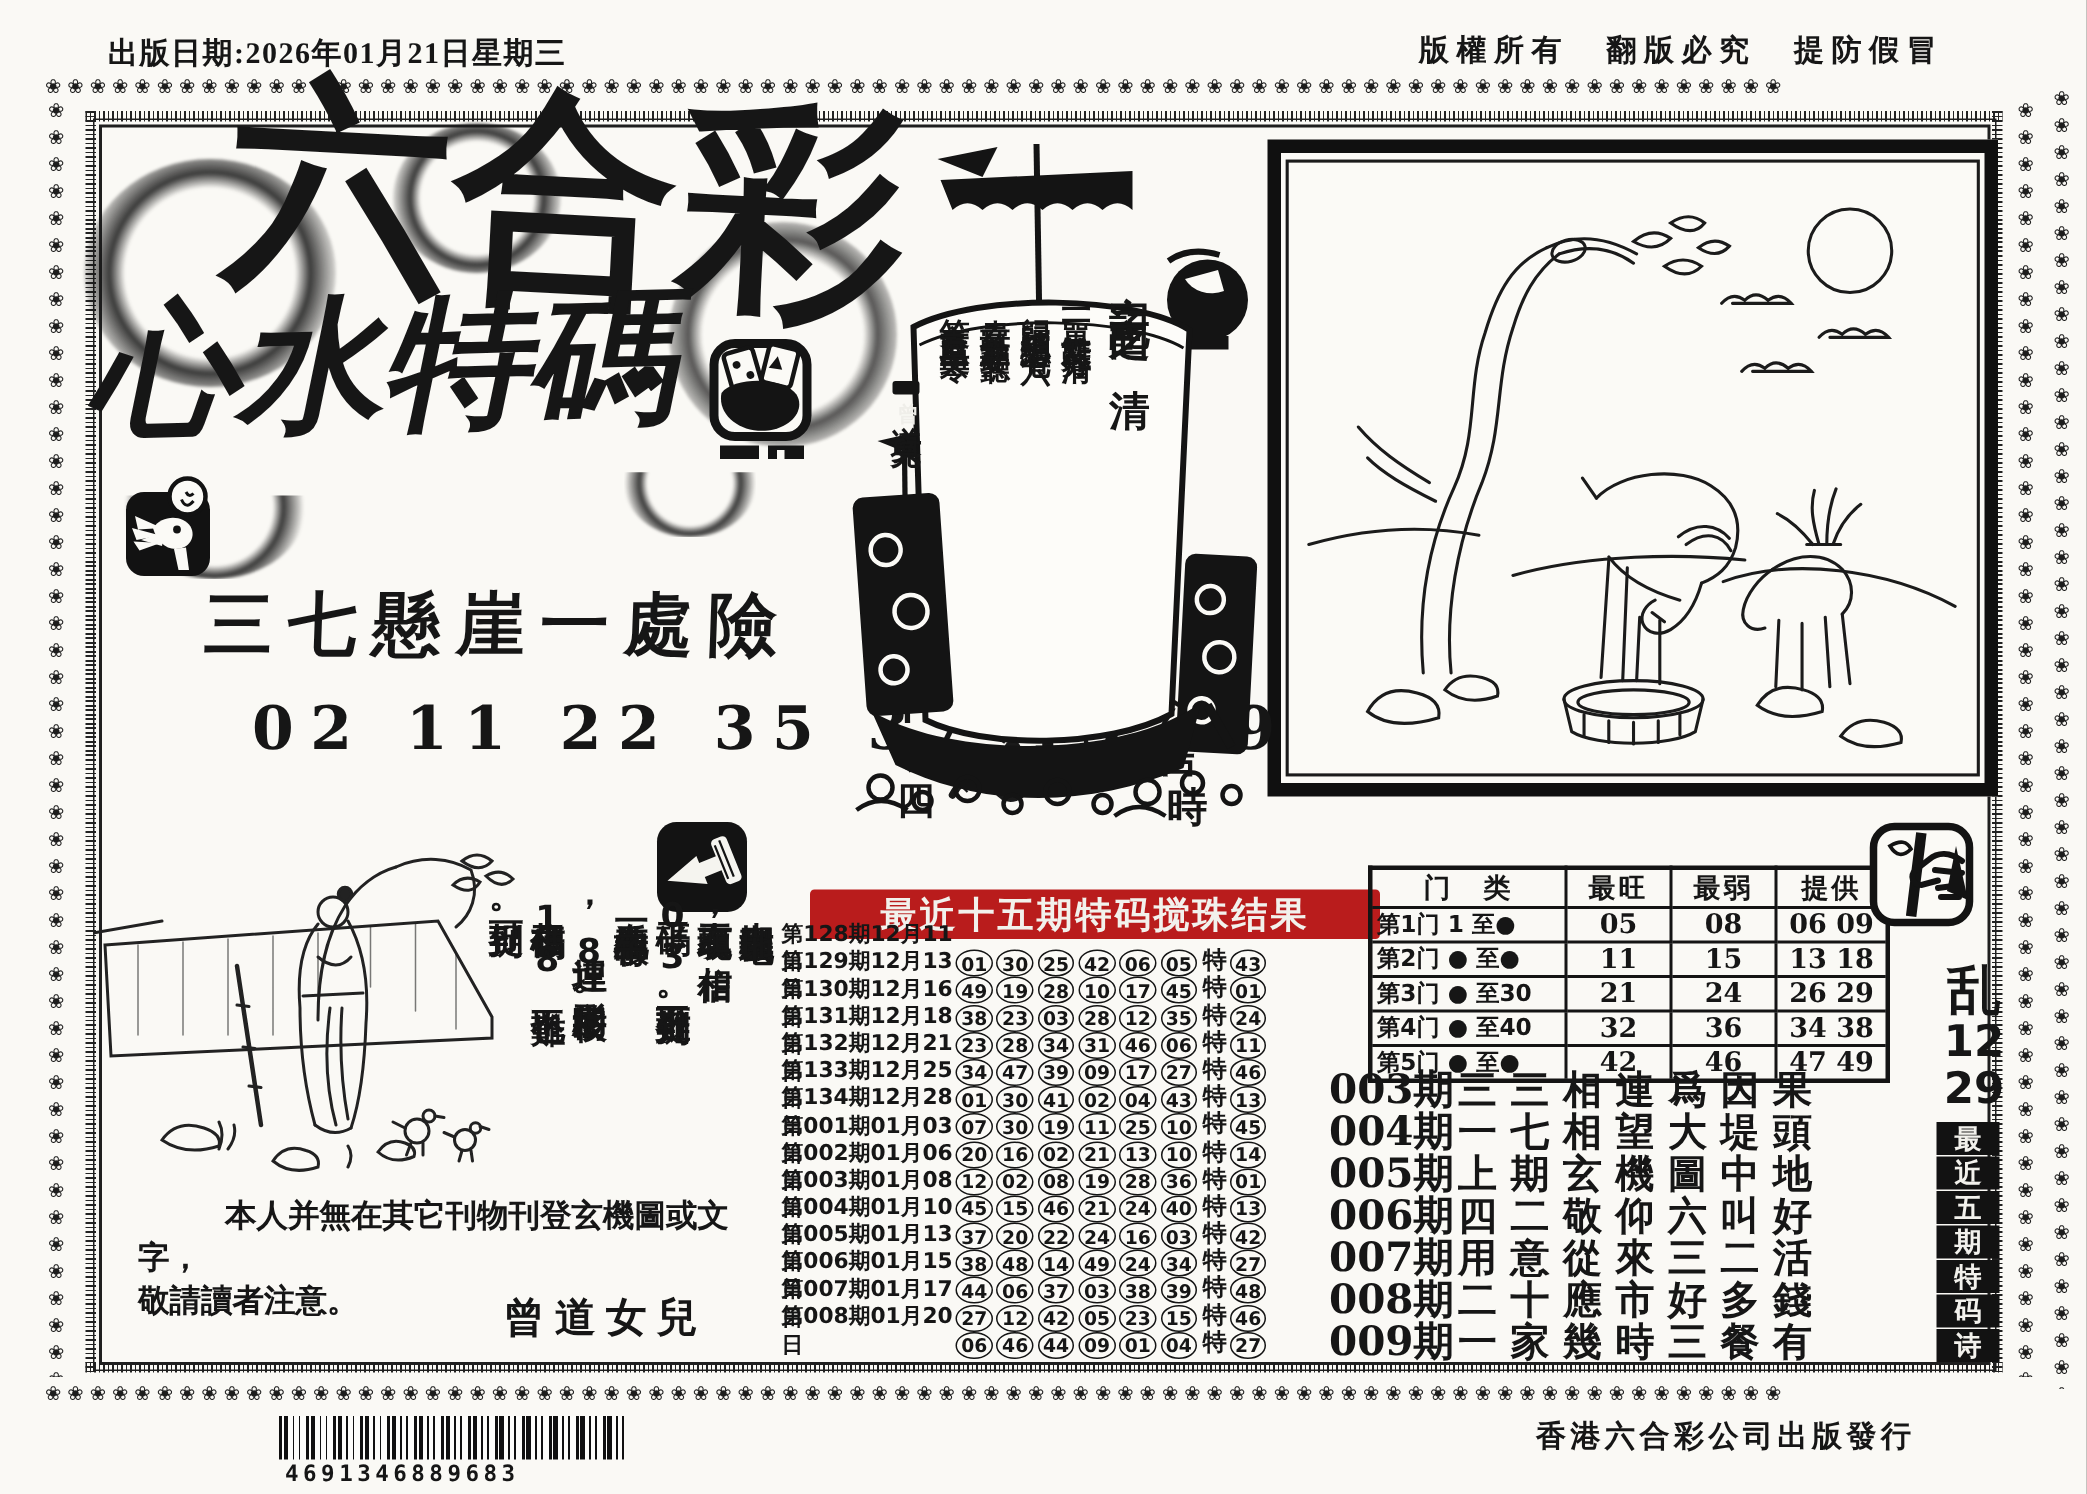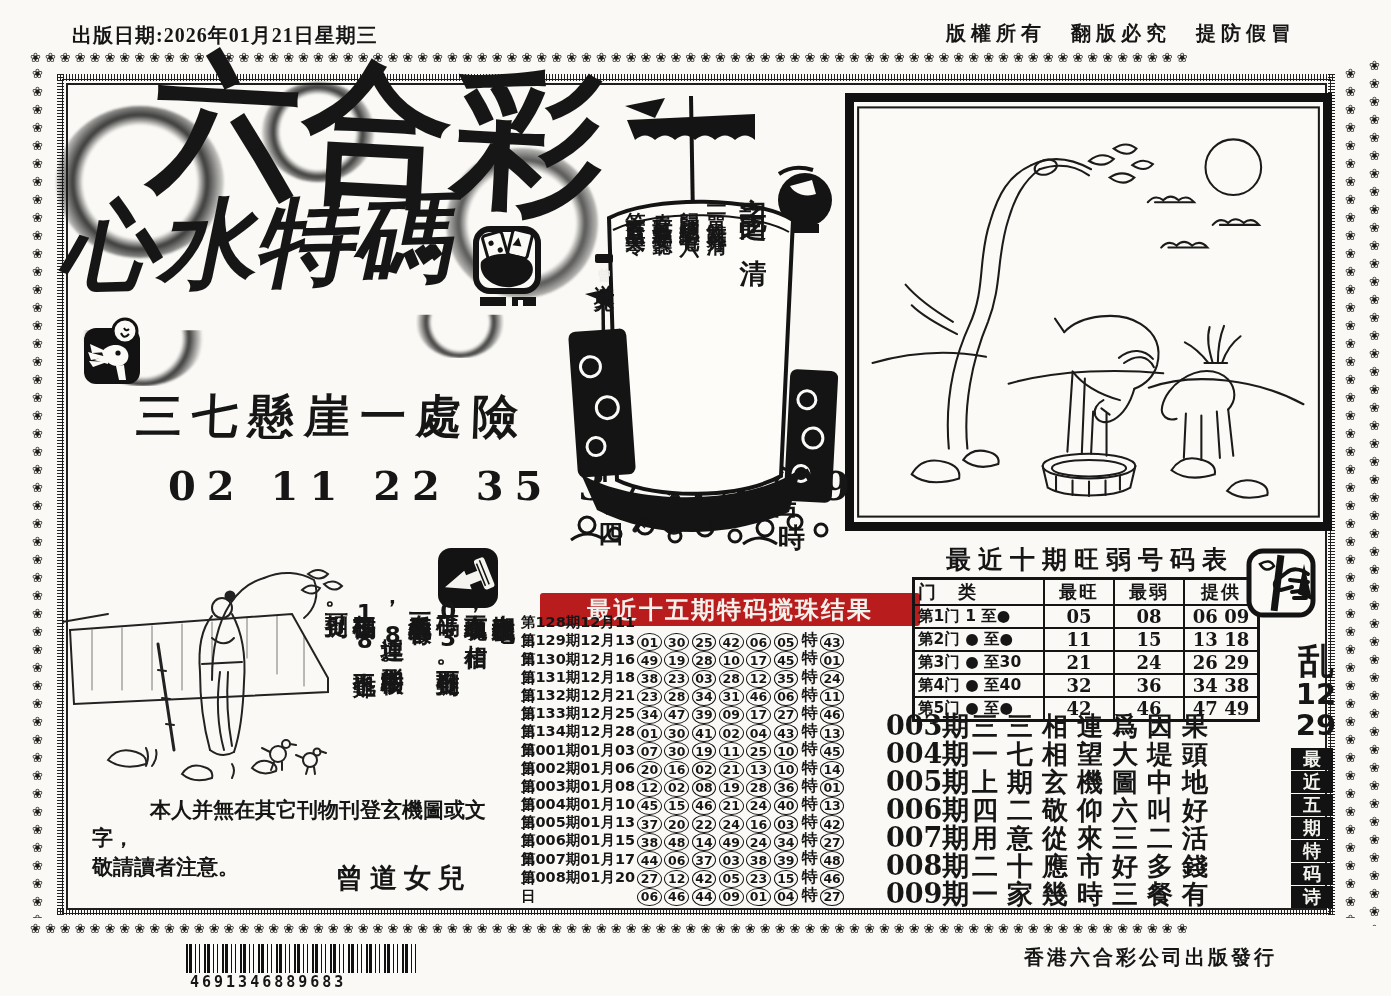--- a/index.html
+++ b/index.html
@@ -500,25 +500,24 @@
         <span class="circ">46</span>
         <span class="circ">44</span>
         <span class="circ">09</span>
         <span class="circ">01</span>
         <span class="circ">04</span>
         <span class="r-te">特</span>
         <span class="circ">27</span>
       </div>
     </div>
 
-  <div class="abs str-title">最近十期旺弱号码表</div>
   <table class="str-table">
     <thead>
       <tr>
-        <th class="cat" style="">门　类</th>
+        <th class="cat" style="text-align:center">门　类</th>
         <th class="w1">最旺</th>
         <th class="w2">最弱</th>
         <th class="w3">提供</th>
       </tr>
     </thead>
     <tbody>
         <tr>
           <td class="cat">第1门 1 至●</td>
           <td class="numcell w1">05</td>
           <td class="numcell w2">08</td>

